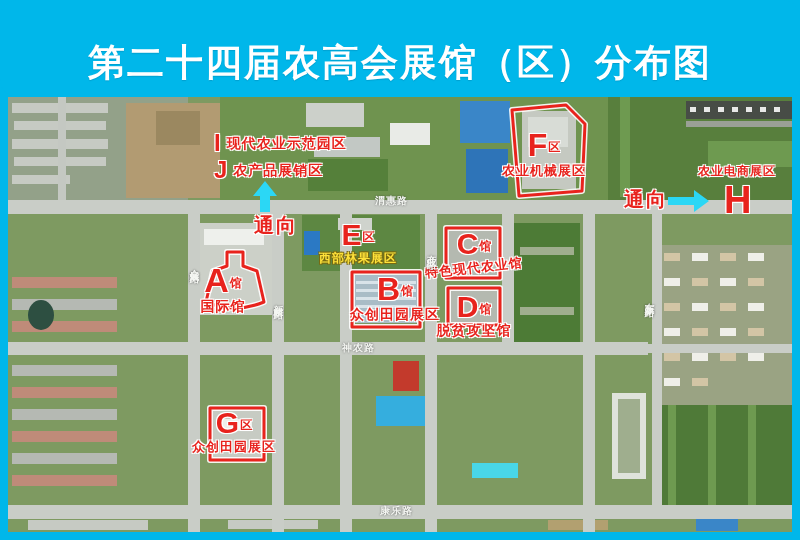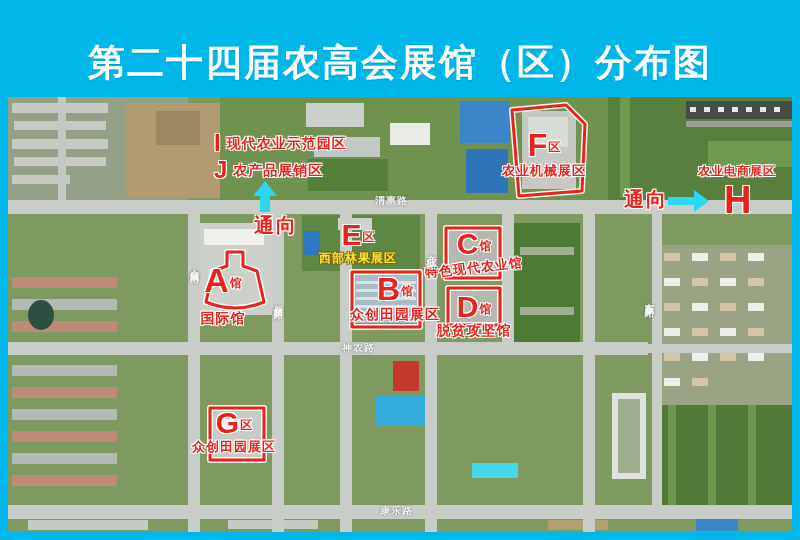--- a/index.html
+++ b/index.html
@@ -199,21 +199,21 @@
         <rect x="438" y="131" width="54" height="50"></rect>
         <rect x="440" y="191" width="52" height="37"></rect>
         <rect x="202" y="311" width="54" height="52"></rect>
       </g>
     </g>
 
     <polygon points="257,84 269,99 262,99 262,115 252,115 252,99 245,99" fill="#2bd7f5"></polygon>
     <polygon points="660,100 686,100 686,93 701,104 686,115 686,108 660,108" fill="#2bd7f5"></polygon>
   </svg>
 
-  <div class="marker" style="left:170px;top:168px;width:90px;gap:12px;">
+  <div class="marker" style="left:170px;top:168px;width:90px;">
     <div class="red letter" style="font-size:34px;"><span>A</span><span class="suffix">馆</span></div>
     <div class="red vname" style="font-size:14px;">国际馆</div>
   </div>
 
   <div class="marker" style="left:337px;top:178px;width:100px;">
     <div class="red letter" style="font-size:32px;"><span>B</span><span class="suffix">馆</span></div>
     <div class="red vname" style="font-size:14px;">众创田园展区</div>
   </div>
 
   <div class="marker" style="left:410px;top:133px;width:112px;">

